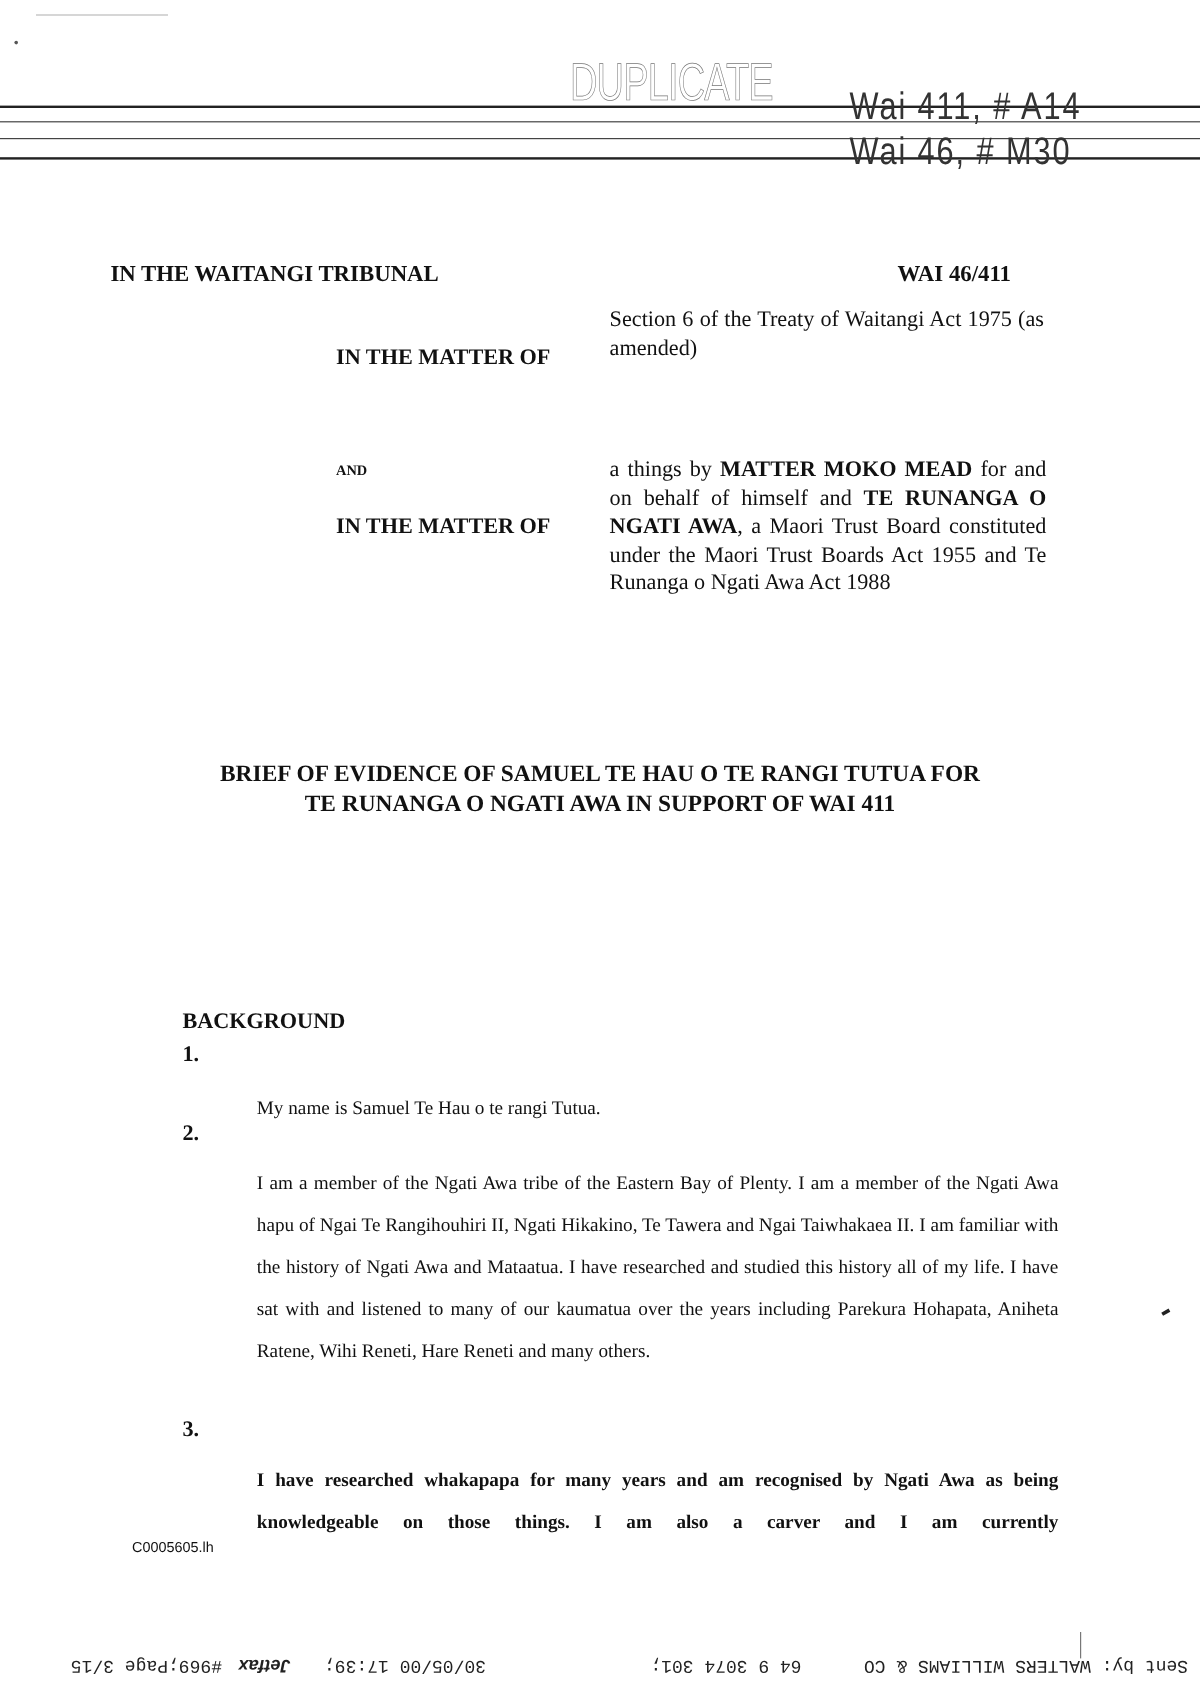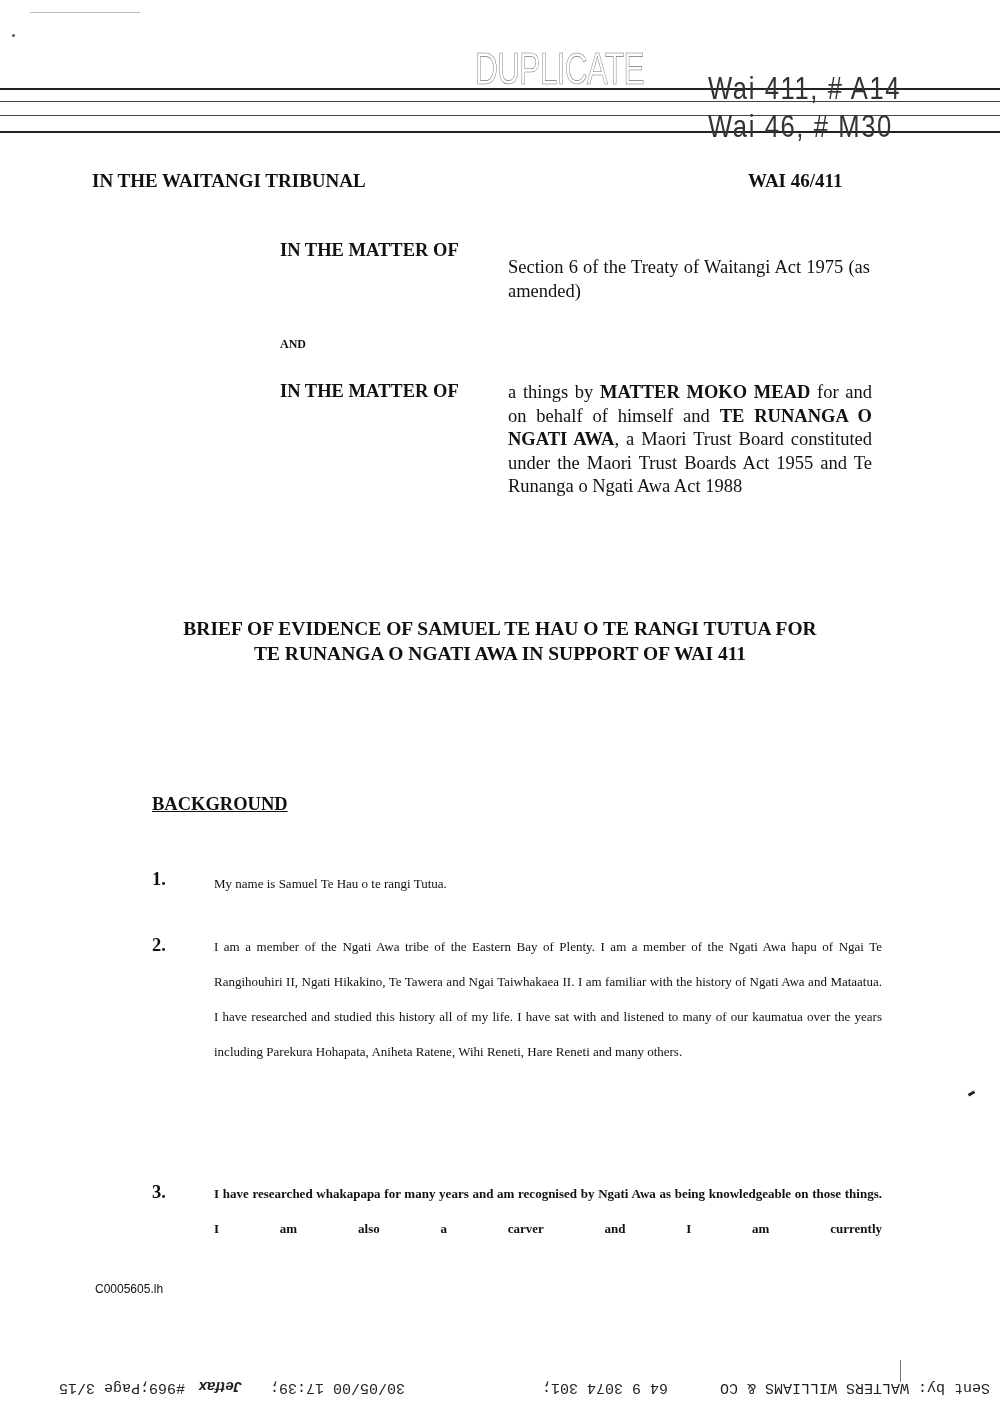--- a/index.html
+++ b/index.html
@@ -5,27 +5,27 @@
   html, body { margin:0; padding:0; background:#fff; }
   body { width:1000px; height:1414px; position:relative; overflow:hidden;
          font-family:"Liberation Serif","DejaVu Serif",serif; color:#111; }
   .abs { position:absolute; }
   .rule { position:absolute; left:0; width:1000px; background:#222; }
   .stamp { position:absolute; left:475px; top:44px; font-family:"Liberation Sans","DejaVu Sans",sans-serif;
            font-size:44px; color:#8a8a8a; letter-spacing:-1px; transform:scaleX(0.72); transform-origin:left top;
            font-weight:300; -webkit-text-stroke:0.6px #777; color:transparent; }
   .hand { position:absolute; font-family:"Liberation Sans","DejaVu Sans",sans-serif; font-size:32px;
           color:#333; transform:scaleX(0.8); transform-origin:left top; letter-spacing:2px; font-weight:300; }
-  .hdr { font-size:19px; font-weight:bold; }
+  .hdr { font-size:19px; font-weight:bold;margin-top:48px; }
   .matter-text { font-size:18.5px; line-height:23.5px; text-align:justify; width:372px; }
-  .title { font-size:19.5px; font-weight:bold; text-align:center; width:1000px; left:0; line-height:25px; }
+  .title { font-size:19.5px; font-weight:bold; text-align:center; width:1000px; left:0; line-height:25px;margin-top:17px; }
   .para { position:absolute; left:152px; width:730px; }
   .para .num { position:absolute; left:0; top:0; font-weight:bold; font-size:18.5px; }
-  .para .txt { position:absolute; left:62px; width:668px; font-size:13px; line-height:35px; text-align:justify; }
-  .code { font-size:12px; font-family:"Liberation Sans","DejaVu Sans",sans-serif; }
+  .para .txt { position:absolute; left:62px; width:668px; font-size:16px; line-height:35px; text-align:justify;margin-top:40px; }
+  .code { font-size:12px; font-family:"Liberation Sans","DejaVu Sans",sans-serif;margin-left:15px; }
   .fax { position:absolute; left:0; top:1370px; width:1000px; height:30px; transform:rotate(180deg); }
   .fax span { position:absolute; top:4px; font-family:"Liberation Mono","DejaVu Sans Mono",monospace; font-size:15px; color:#222; white-space:pre; }
   .fax .jf { font-family:"Liberation Sans","DejaVu Sans",sans-serif; font-weight:bold; font-style:italic; }
   .speck { position:absolute; background:#555; border-radius:50%; }
 </style>
 </head>
 <body>
 
 <div class="abs" style="left:30px;top:12px;width:110px;height:1px;background:#bbb;"></div>
 <div class="speck" style="left:12px;top:34px;width:3px;height:3px;"></div>
@@ -49,21 +49,21 @@
 <div class="abs hdr" style="left:280px;top:337px;font-size:12px;">AND</div>
 
 <div class="abs hdr" style="left:280px;top:381px;font-size:18.5px;">IN THE MATTER OF</div>
 <div class="abs matter-text" style="left:508px;top:381px;width:364px;">
   <span>a things by </span><b>MATTER MOKO MEAD</b><span> for and on behalf of himself and </span><b>TE RUNANGA O NGATI AWA</b><span>, a Maori Trust Board constituted under the Maori Trust Boards Act 1955 and Te Runanga o Ngati Awa Act 1988</span>
 </div>
 
 <div class="abs title" style="top:616px;">BRIEF OF EVIDENCE OF SAMUEL TE HAU O TE RANGI TUTUA FOR</div>
 <div class="abs title" style="top:641px;">TE RUNANGA O NGATI AWA IN SUPPORT OF WAI 411</div>
 
-<div class="abs hdr" style="left:152px;top:794px;font-size:18.5px;text-decoration:underline;">BACKGROUND</div>
+<div class="abs hdr" style="left:152px;top:794px;font-size:18.5px;">BACKGROUND</div>
 
 <div class="para" style="top:866px;">
   <span class="num" style="top:3px;">1.</span>
   <div class="txt">My name is Samuel Te Hau o te rangi Tutua.</div>
 </div>
 
 <div class="para" style="top:929px;">
   <span class="num" style="top:6px;">2.</span>
   <div class="txt">I am a member of the Ngati Awa tribe of the Eastern Bay of Plenty.  I am a member of the Ngati Awa hapu of Ngai Te Rangihouhiri II, Ngati Hikakino, Te Tawera and Ngai Taiwhakaea II.  I am familiar with the history of Ngati Awa and Mataatua.  I have researched and studied this history all of my life.  I have sat with and listened to many of our kaumatua over the years including Parekura Hohapata, Aniheta Ratene, Wihi Reneti, Hare Reneti and many others.</div>
 </div>

